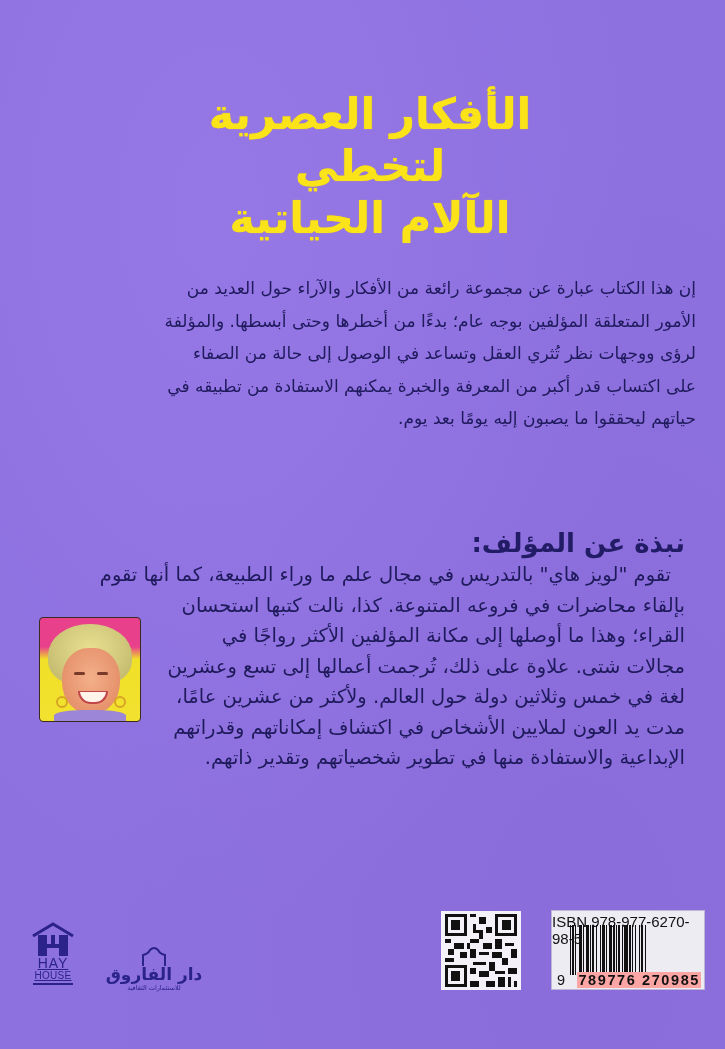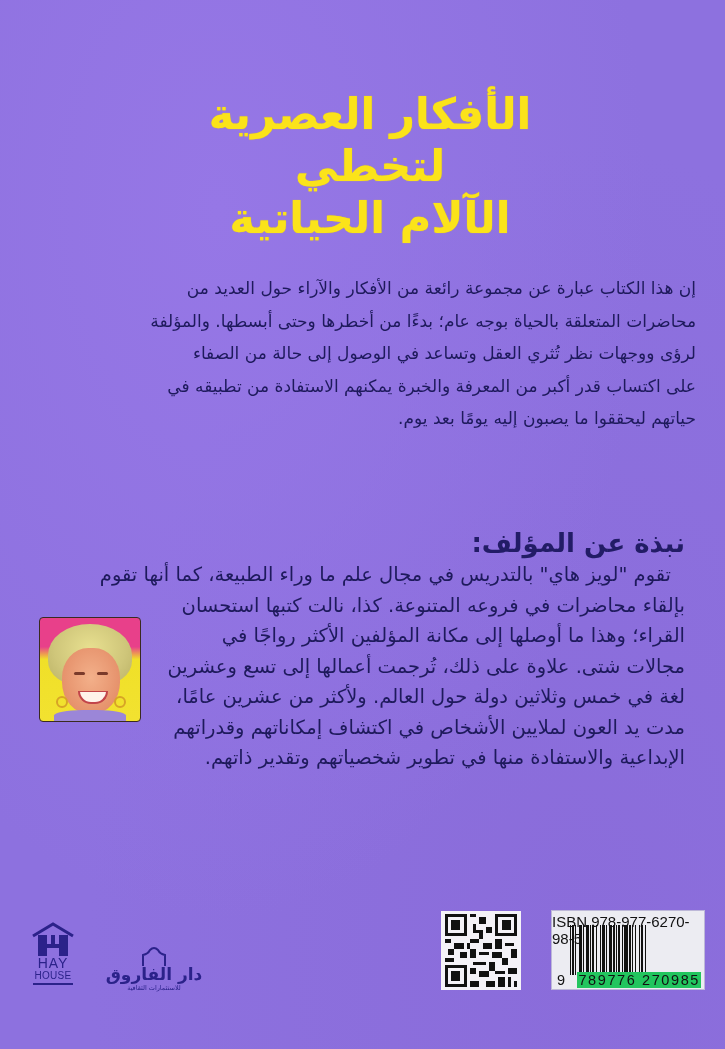--- a/index.html
+++ b/index.html
@@ -82,29 +82,29 @@
     position: absolute; left: 18px; top: 14px; width: 126px; height: 50px;
     display: flex; align-items: stretch;
   }
   .bars span { display: block; background: #111; }
   .isbn-digits {
     position: absolute; left: 5px; bottom: 1px; width: 144px;
     font-family: "Liberation Sans", sans-serif; font-size: 14.5px; color: #111;
     display: flex; justify-content: space-between; letter-spacing: 1.6px;
   }
   .isbn-digits .first { width: 13px; }
-  .isbn-digits .rest { background: #22c55e; padding: 0 1px; }
+  .isbn-digits .rest { background: #fca5a5; padding: 0 1px; font-weight: bold; }
   .qr {
     position: absolute; left: 441px; top: 911px; width: 80px; height: 79px;
     background: #f4f2f8; padding: 0;
   }
   .qr svg { width: 80px; height: 79px; display: block; }
   .hay {
     position: absolute; left: 29px; top: 922px; width: 48px; height: 72px;
-    color: #2b228a; text-align: center;
+    color: #2b228a; text-align: center; text-decoration: underline;
   }
   .hay svg { display: block; margin: 0 auto; }
   .hay .hay-word { font-family: "Liberation Sans", sans-serif; font-size: 14px; line-height: 13px; letter-spacing: 1px; margin-top: 1px; }
   .hay .house-word { font-family: "Liberation Sans", sans-serif; font-size: 10px; line-height: 11px; letter-spacing: 0.3px; }
   .hay .rule { height: 2px; background: #2b228a; margin: 2px 4px 0; }
   .faruq {
     position: absolute; left: 88px; top: 946px; width: 104px; height: 46px;
     color: #2b228a; text-align: center; direction: rtl; margin-left: 14px;
   }
   .faruq .dome { position: absolute; left: 38px; top: 0px; }
@@ -120,21 +120,21 @@
 <div class="cover">
 
   <div class="title">
     <div>الأفكار العصرية</div>
     <div>لتخطي</div>
     <div>الآلام الحياتية</div>
   </div>
 
   <div class="blurb">
     <div>إن هذا الكتاب عبارة عن مجموعة رائعة من الأفكار والآراء حول العديد من</div>
-    <div>محاضرات المتعلقة بالحياة بوجه عام؛ بدءًا من أخطرها وحتى أبسطها. والمؤلفة</div>
+    <div>الأمور المتعلقة المؤلفين بوجه عام؛ بدءًا من أخطرها وحتى أبسطها. والمؤلفة</div>
     <div>لرؤى ووجهات نظر تُثري العقل وتساعد في الوصول إلى حالة من الصفاء</div>
     <div>على اكتساب قدر أكبر من المعرفة والخبرة يمكنهم الاستفادة من تطبيقه في</div>
     <div>حياتهم ليحققوا ما يصبون إليه يومًا بعد يوم.</div>
   </div>
 
   <div class="about-heading">نبذة عن المؤلف:</div>
 
   <div class="about-body">
     <div class="indent">تقوم "لويز هاي" بالتدريس في مجال علم ما وراء الطبيعة، كما أنها تقوم</div>
     <div>بإلقاء محاضرات في فروعه المتنوعة. كذا، نالت كتبها استحسان</div>

